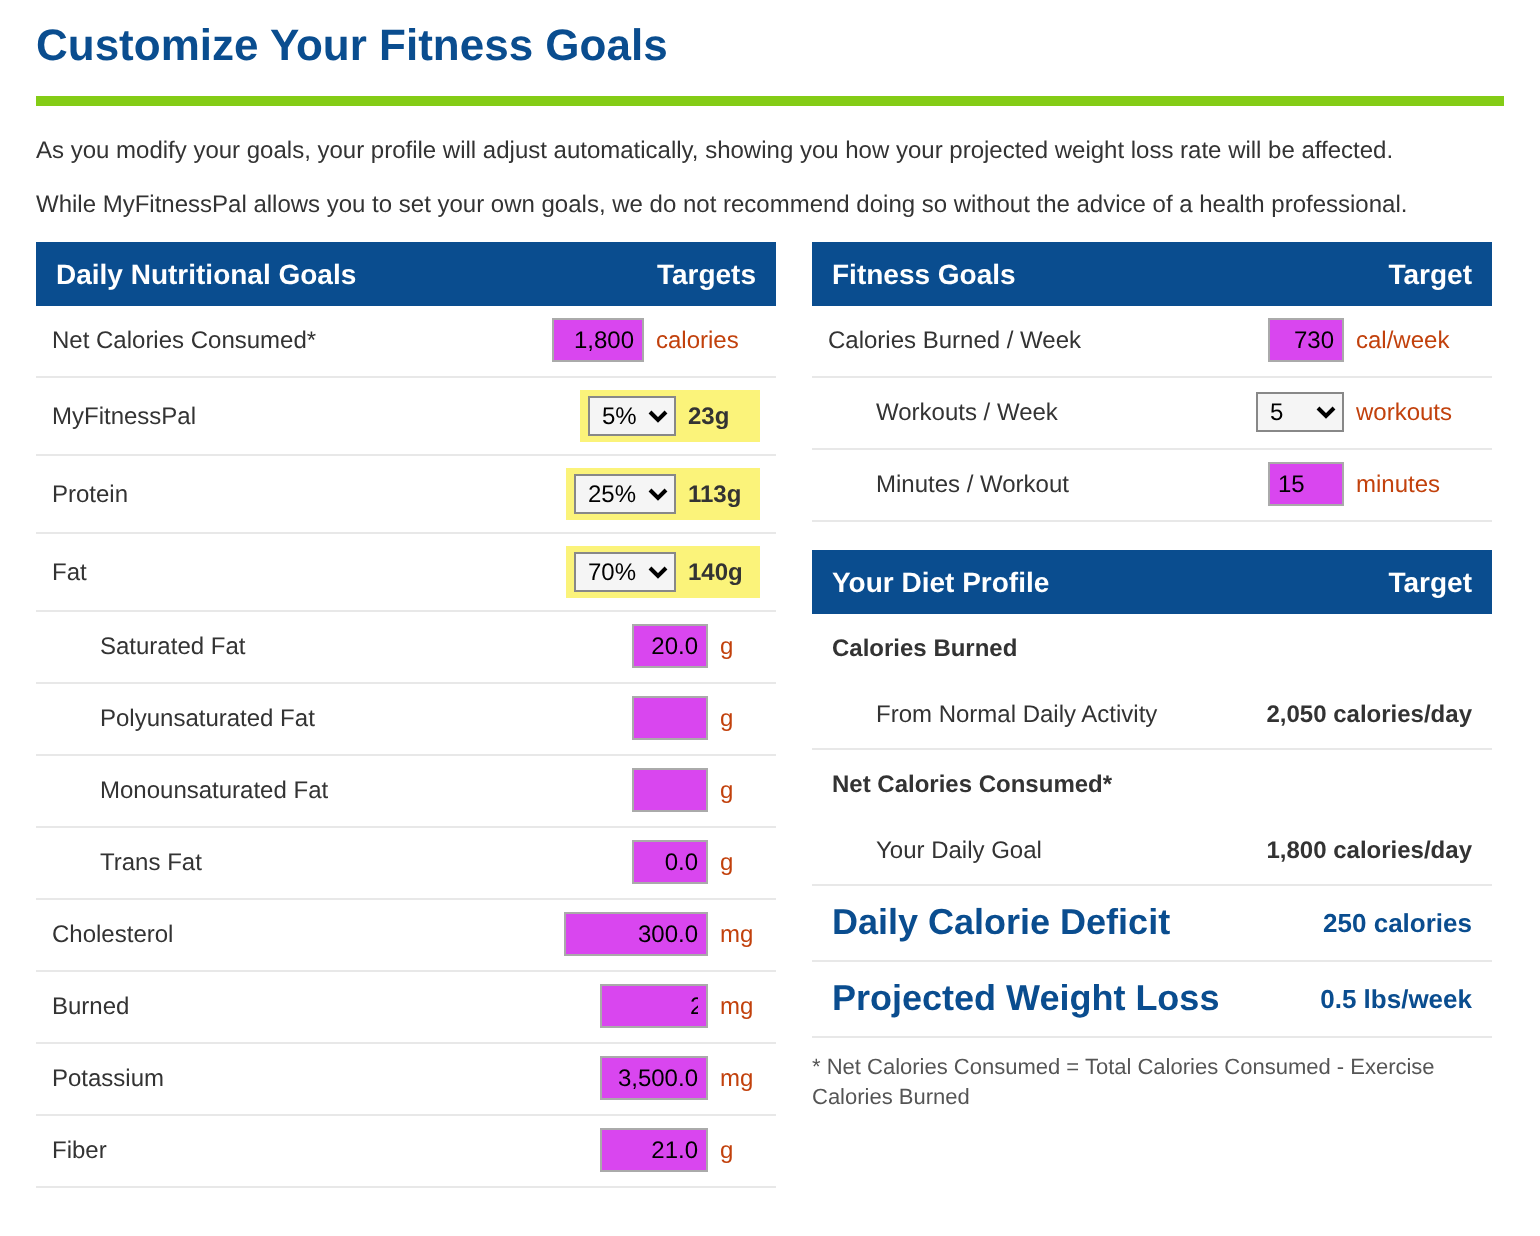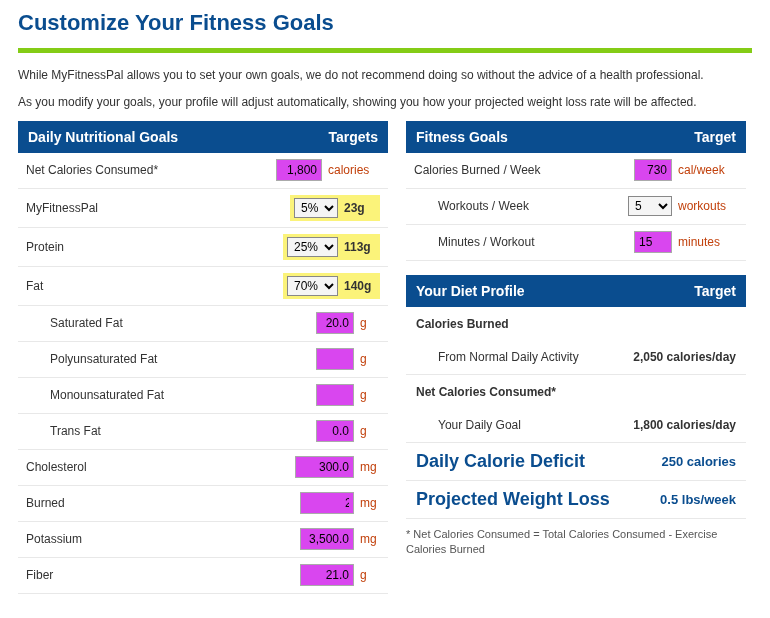--- a/index.html
+++ b/index.html
@@ -115,22 +115,22 @@
   padding: 8px 0 0 0;
 }
 .section-gap { margin-top: 14px; }
 </style>
 </head>
 <body>
 
 <h1>Customize Your Fitness Goals</h1>
 
 <div class="intro">
+  <p>As you modify your goals, your profile will adjust automatically, showing you how your projected weight loss rate will be affected.</p>
   <p>While MyFitnessPal allows you to set your own goals, we do not recommend doing so without the advice of a health professional.</p>
-  <p>As you modify your goals, your profile will adjust automatically, showing you how your projected weight loss rate will be affected.</p>
 </div>
 
 <div class="columns">
 
   <div class="col-left">
     <div class="panel-header">
       <span>Daily Nutritional Goals</span>
       <span>Targets</span>
     </div>
 
@@ -206,21 +206,21 @@
       <span class="row-label indent">Trans Fat</span>
       <div class="row-controls">
         <input class="txt small" value="0.0" style="">
         <span class="unit" style="width:20px">g</span>
       </div>
     </div>
 
     <div class="row">
       <span class="row-label">Cholesterol</span>
       <div class="row-controls">
-        <input class="txt" style="width: 59px;" value="300.0">
+        <input class="txt" style="width: 72px;" value="300.0">
         <span class="unit" style="width:20px">mg</span>
       </div>
     </div>
 
     <div class="row">
       <span class="row-label">Burned</span>
       <div class="row-controls">
         <input class="txt" style="width: 54px; padding-left: 44px;" value="2,500.0">
         <span class="unit" style="width:20px">mg</span>
       </div>

